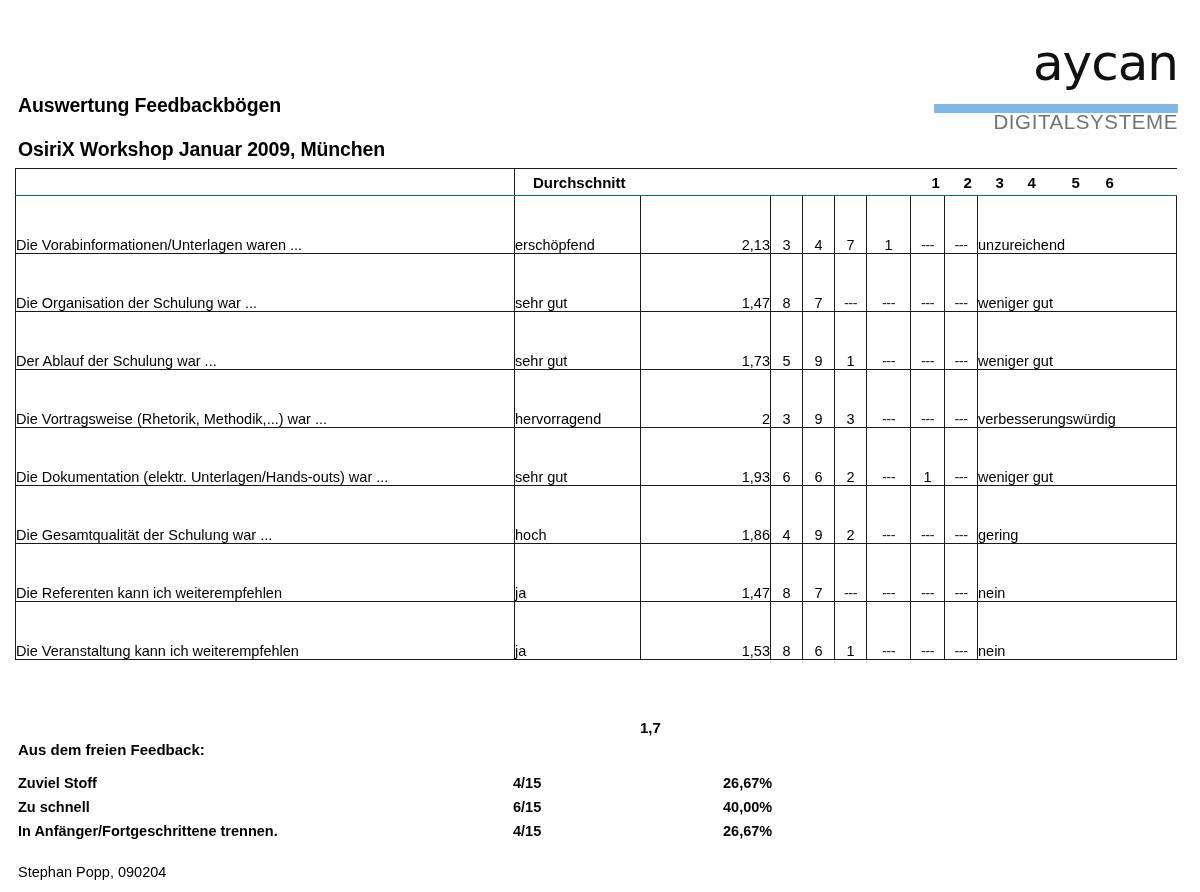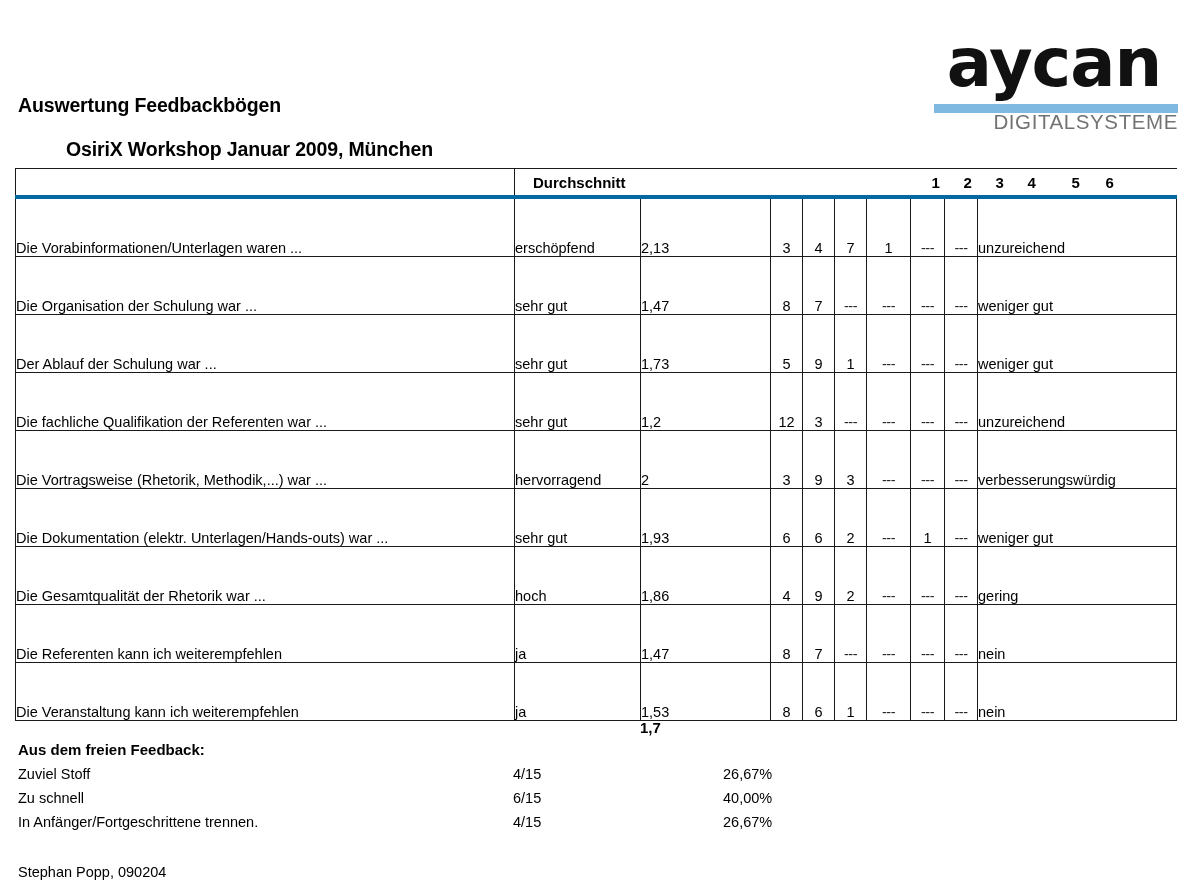--- a/index.html
+++ b/index.html
@@ -20,27 +20,27 @@
   .logo {
     position: absolute;
     right: 22px;
     top: 26px;
     width: 248px;
     text-align: right;
     user-select: none;
   }
   .logo-word {
     font-family: "DejaVu Sans", sans-serif;
-    font-size: 67px;
+    font-size: 50px;
     line-height: 74px;
     letter-spacing: -1px;
-    font-weight: 700;
+    font-weight: 400;
     color: #111111;
     display: block;
-    text-align: center;
+    text-align: right;
     position: relative;
     z-index: 2;
   }
   .logo-bar {
     position: absolute;
     left: 4px;
     right: 0;
     top: 78px;
     height: 9px;
     z-index: 1;
@@ -66,21 +66,20 @@
     letter-spacing: -0.15px;
     margin-top: 16px;
   }
   .doc-subtitle {
     position: absolute;
     left: 18px;
     top: 138px;
     font-size: 19.5px;
     font-weight: bold;
     letter-spacing: -0.15px;
-    margin-left: 48px;
   }
 
   
   .table-wrap {
     position: absolute;
     left: 15px;
     top: 168px;
     width: 1161px;
   }
   table.feedback {
@@ -94,21 +93,21 @@
     padding: 0;
     font-weight: normal;
     vertical-align: bottom;
   }
 
   
   tr.head td {
     height: 26px;
     vertical-align: middle;
     border-top: 1px solid #1a1a1a;
-    border-bottom: 4px solid #0369a1;
+    border-bottom: 1px solid #0369a1;
   }
   tr.head td.h-blank-q { border-right: 1px solid #1a1a1a; }
   tr.head td.h-spanner {
     border-left: none;
     border-right: none;
   }
   .h-inner {
     display: flex;
     align-items: center;
     height: 100%;
@@ -134,21 +133,21 @@
   .h-num.w2 { width: 32px; }
   .h-num.w3 { width: 32px; }
   .h-num.w4 { width: 44px; }
   .h-num.w5 { width: 34px; }
   .h-num.w6 { width: 76px; }
 
   
   tr.data td { height: 57px; }
   td.c-question  { padding: 0 0 7px 6px; }
   td.c-pos       { padding: 0 0 7px 5px; }
-  td.c-avg       { padding: 0 5px 7px 0; font-weight: bold; }
+  td.c-avg       { padding: 0 5px 7px 0; text-align: right; font-weight: bold; }
   td.c-cnt       { padding: 0 0 7px 0; text-align: center; }
   td.c-neg       { padding: 0 0 7px 5px; }
   td.c-cnt.dash  { color: #2a2a2a; letter-spacing: -0.5px; }
 
   
   .grand-total {
     position: absolute;
     left: 640px;
     top: 719px;
     width: 130px;
@@ -163,25 +162,26 @@
   .free-section {
     position: absolute;
     left: 18px;
     top: 741px;
     width: 1100px;
     font-size: 14.5px;
   }
   .free-title {
     font-weight: bold;
     font-size: 15px;
-    margin-bottom: 4px;
+    margin-bottom: 13px;
   }
   .free-row {
     display: flex;
     line-height: 24px;
+    font-weight: bold;
   }
   .free-label { width: 495px; }
   .free-frac  { width: 210px; }
   .free-pct   { width: 200px; }
 
   .signature {
     position: absolute;
     left: 18px;
     top: 864px;
     font-size: 14.5px;
@@ -263,32 +263,20 @@
         <td class="c-avg">1,73</td>
         <td class="c-cnt">5</td>
         <td class="c-cnt">9</td>
         <td class="c-cnt">1</td>
         <td class="c-cnt dash">---</td>
         <td class="c-cnt dash">---</td>
         <td class="c-cnt dash">---</td>
         <td class="c-neg">weniger gut</td>
       </tr>
 
-      <tr class="data">
-        <td class="c-question">Die fachliche Qualifikation der Referenten war ...</td>
-        <td class="c-pos">sehr gut</td>
-        <td class="c-avg">1,2</td>
-        <td class="c-cnt">12</td>
-        <td class="c-cnt">3</td>
-        <td class="c-cnt dash">---</td>
-        <td class="c-cnt dash">---</td>
-        <td class="c-cnt dash">---</td>
-        <td class="c-cnt dash">---</td>
-        <td class="c-neg">unzureichend</td>
-      </tr>
 
       <tr class="data">
         <td class="c-question">Die Vortragsweise (Rhetorik, Methodik,...) war ...</td>
         <td class="c-pos">hervorragend</td>
         <td class="c-avg">2</td>
         <td class="c-cnt">3</td>
         <td class="c-cnt">9</td>
         <td class="c-cnt">3</td>
         <td class="c-cnt dash">---</td>
         <td class="c-cnt dash">---</td>
@@ -303,21 +291,21 @@
         <td class="c-cnt">6</td>
         <td class="c-cnt">6</td>
         <td class="c-cnt">2</td>
         <td class="c-cnt dash">---</td>
         <td class="c-cnt">1</td>
         <td class="c-cnt dash">---</td>
         <td class="c-neg">weniger gut</td>
       </tr>
 
       <tr class="data">
-        <td class="c-question">Die Gesamtqualität der Rhetorik war ...</td>
+        <td class="c-question">Die Gesamtqualität der Schulung war ...</td>
         <td class="c-pos">hoch</td>
         <td class="c-avg">1,86</td>
         <td class="c-cnt">4</td>
         <td class="c-cnt">9</td>
         <td class="c-cnt">2</td>
         <td class="c-cnt dash">---</td>
         <td class="c-cnt dash">---</td>
         <td class="c-cnt dash">---</td>
         <td class="c-neg">gering</td>
       </tr>

